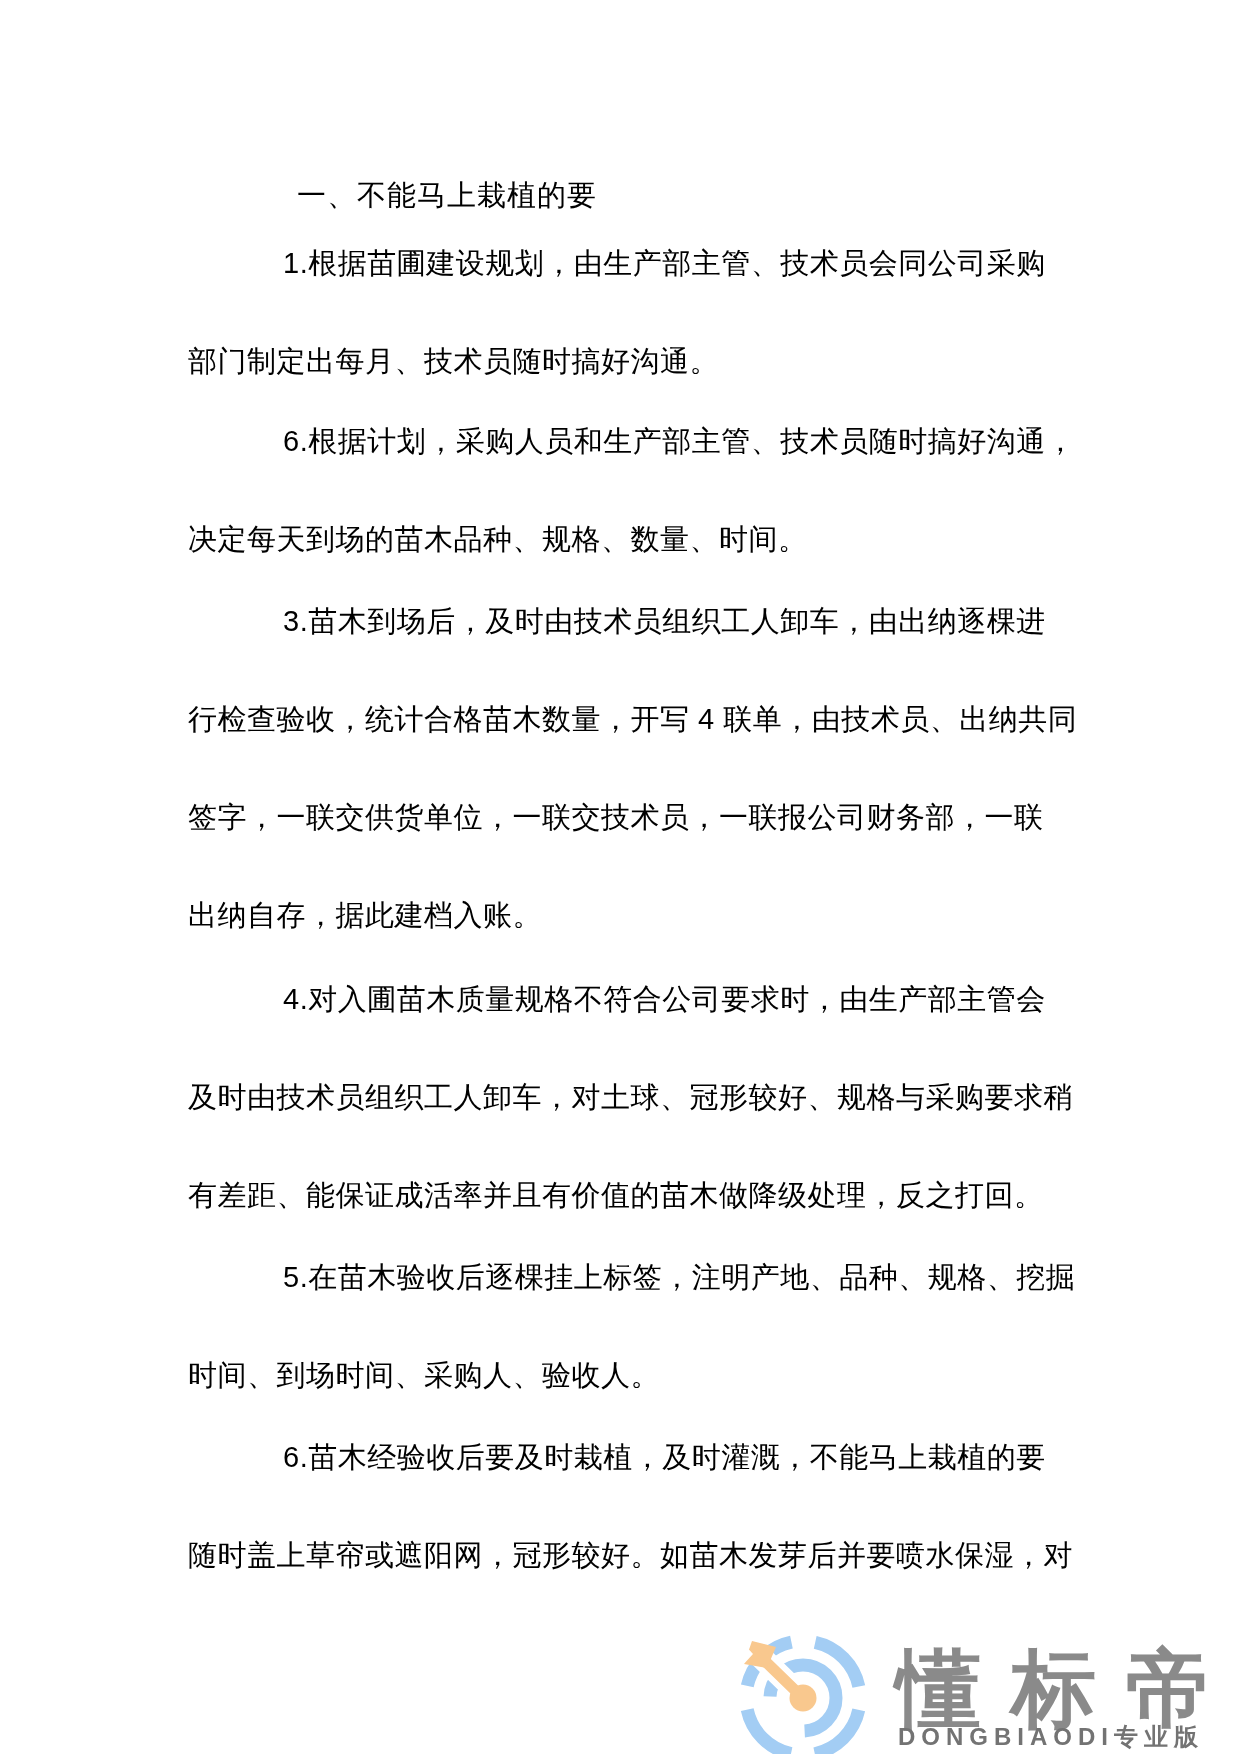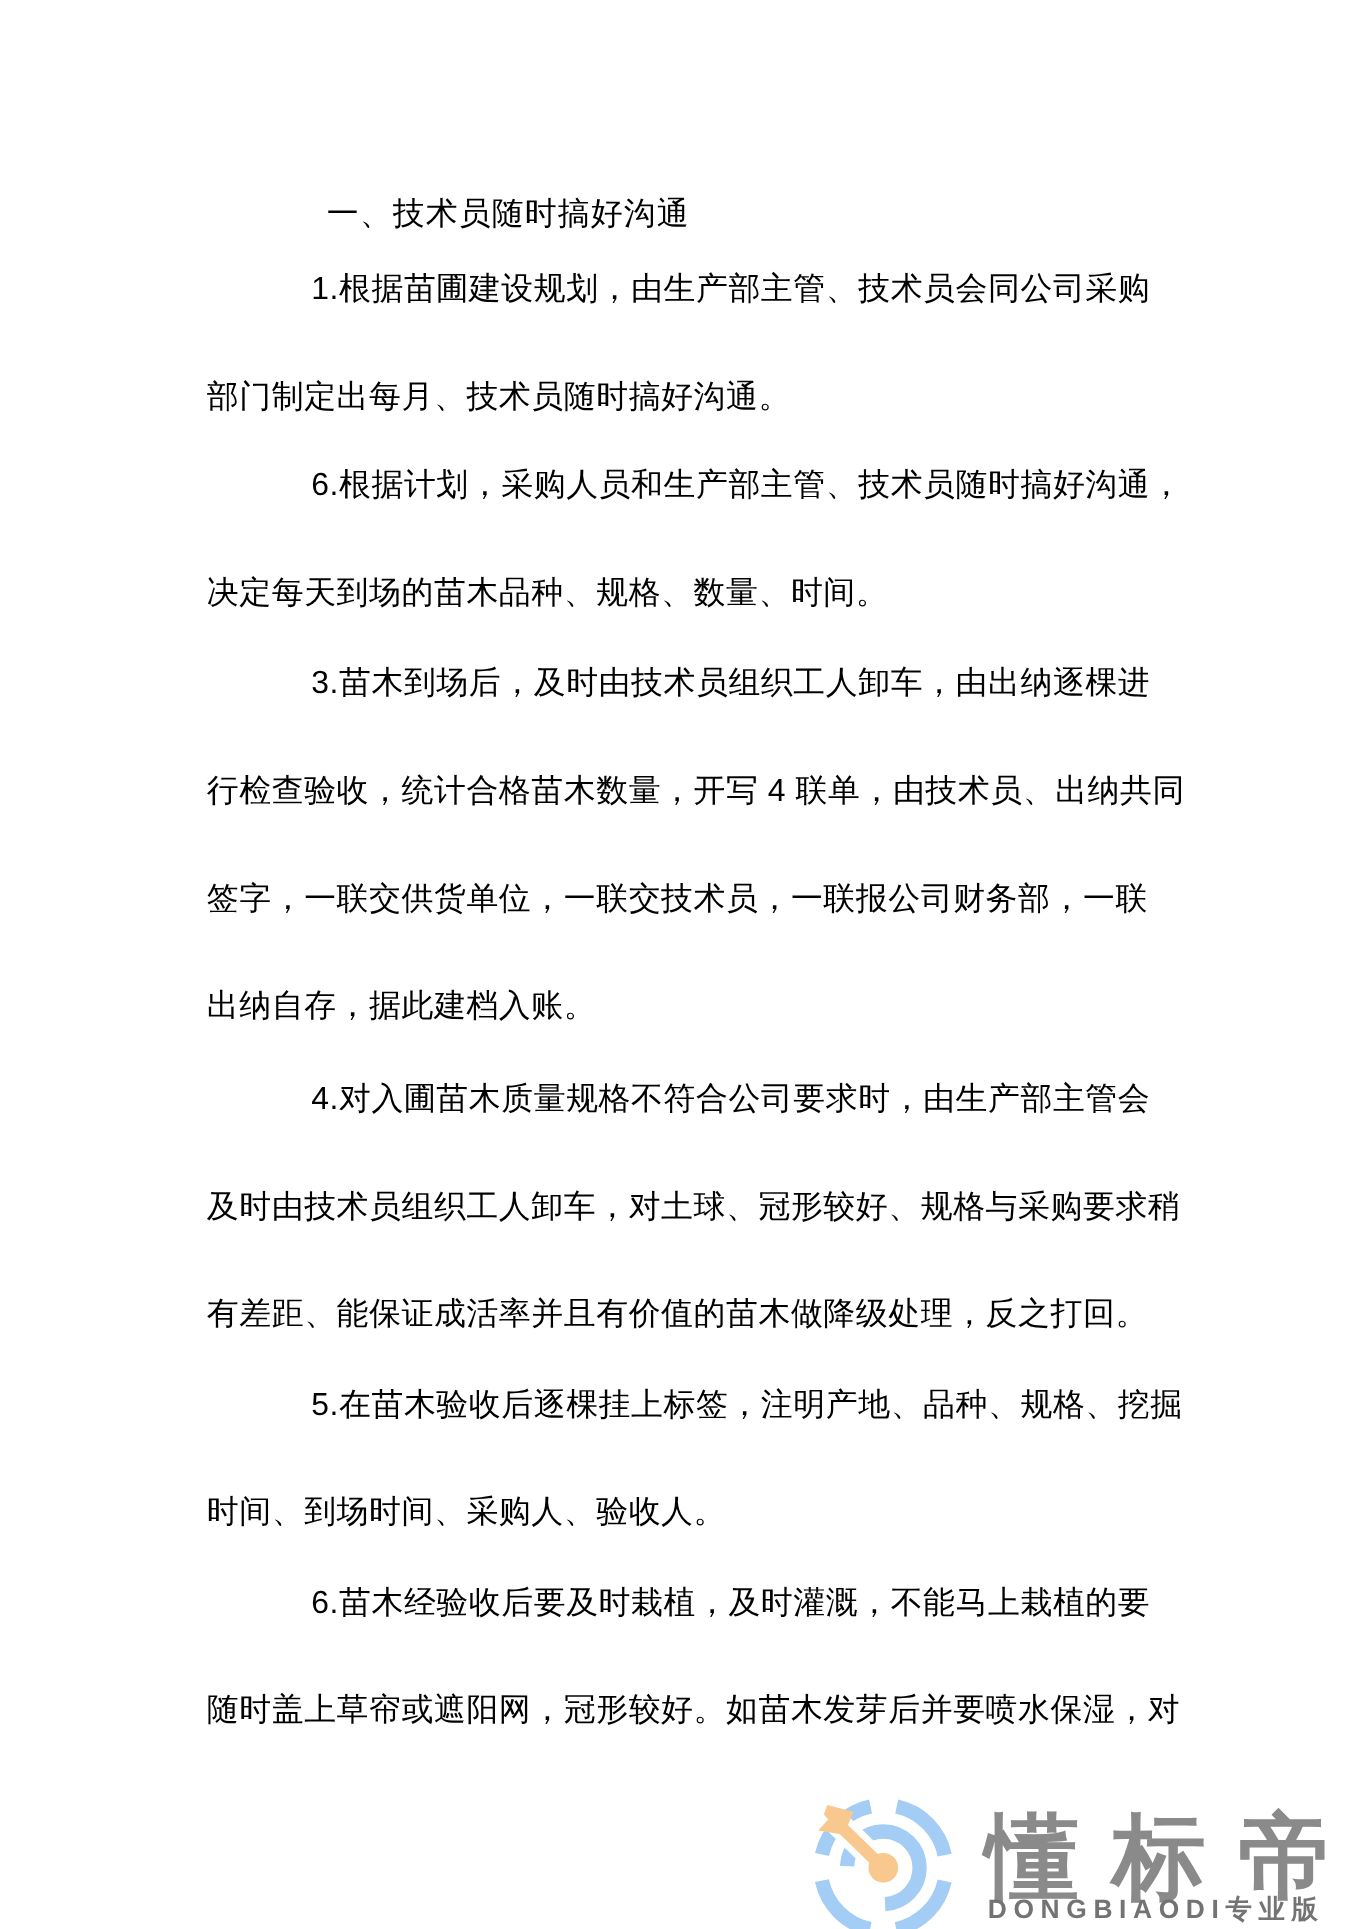--- a/index.html
+++ b/index.html
@@ -70,21 +70,21 @@
     line-height: 1.1;
     letter-spacing: 6px;
     white-space: nowrap;
   }
 </style>
 </head>
 <body>
 
 <div class="page">
 
-  <div class="doc-title">一、技术员随时搞好沟通</div>
+  <div class="doc-title">一、不能马上栽植的要</div>
 
   <div class="para p1">
     <div class="line indent">1.根据苗圃建设规划，由生产部主管、技术员会同公司采购</div>
     <div class="line">部门制定出每月、技术员随时搞好沟通。</div>
   </div>
 
   <div class="para p2">
     <div class="line indent">6.根据计划，采购人员和生产部主管、技术员随时搞好沟通，</div>
     <div class="line">决定每天到场的苗木品种、规格、数量、时间。</div>
   </div>

